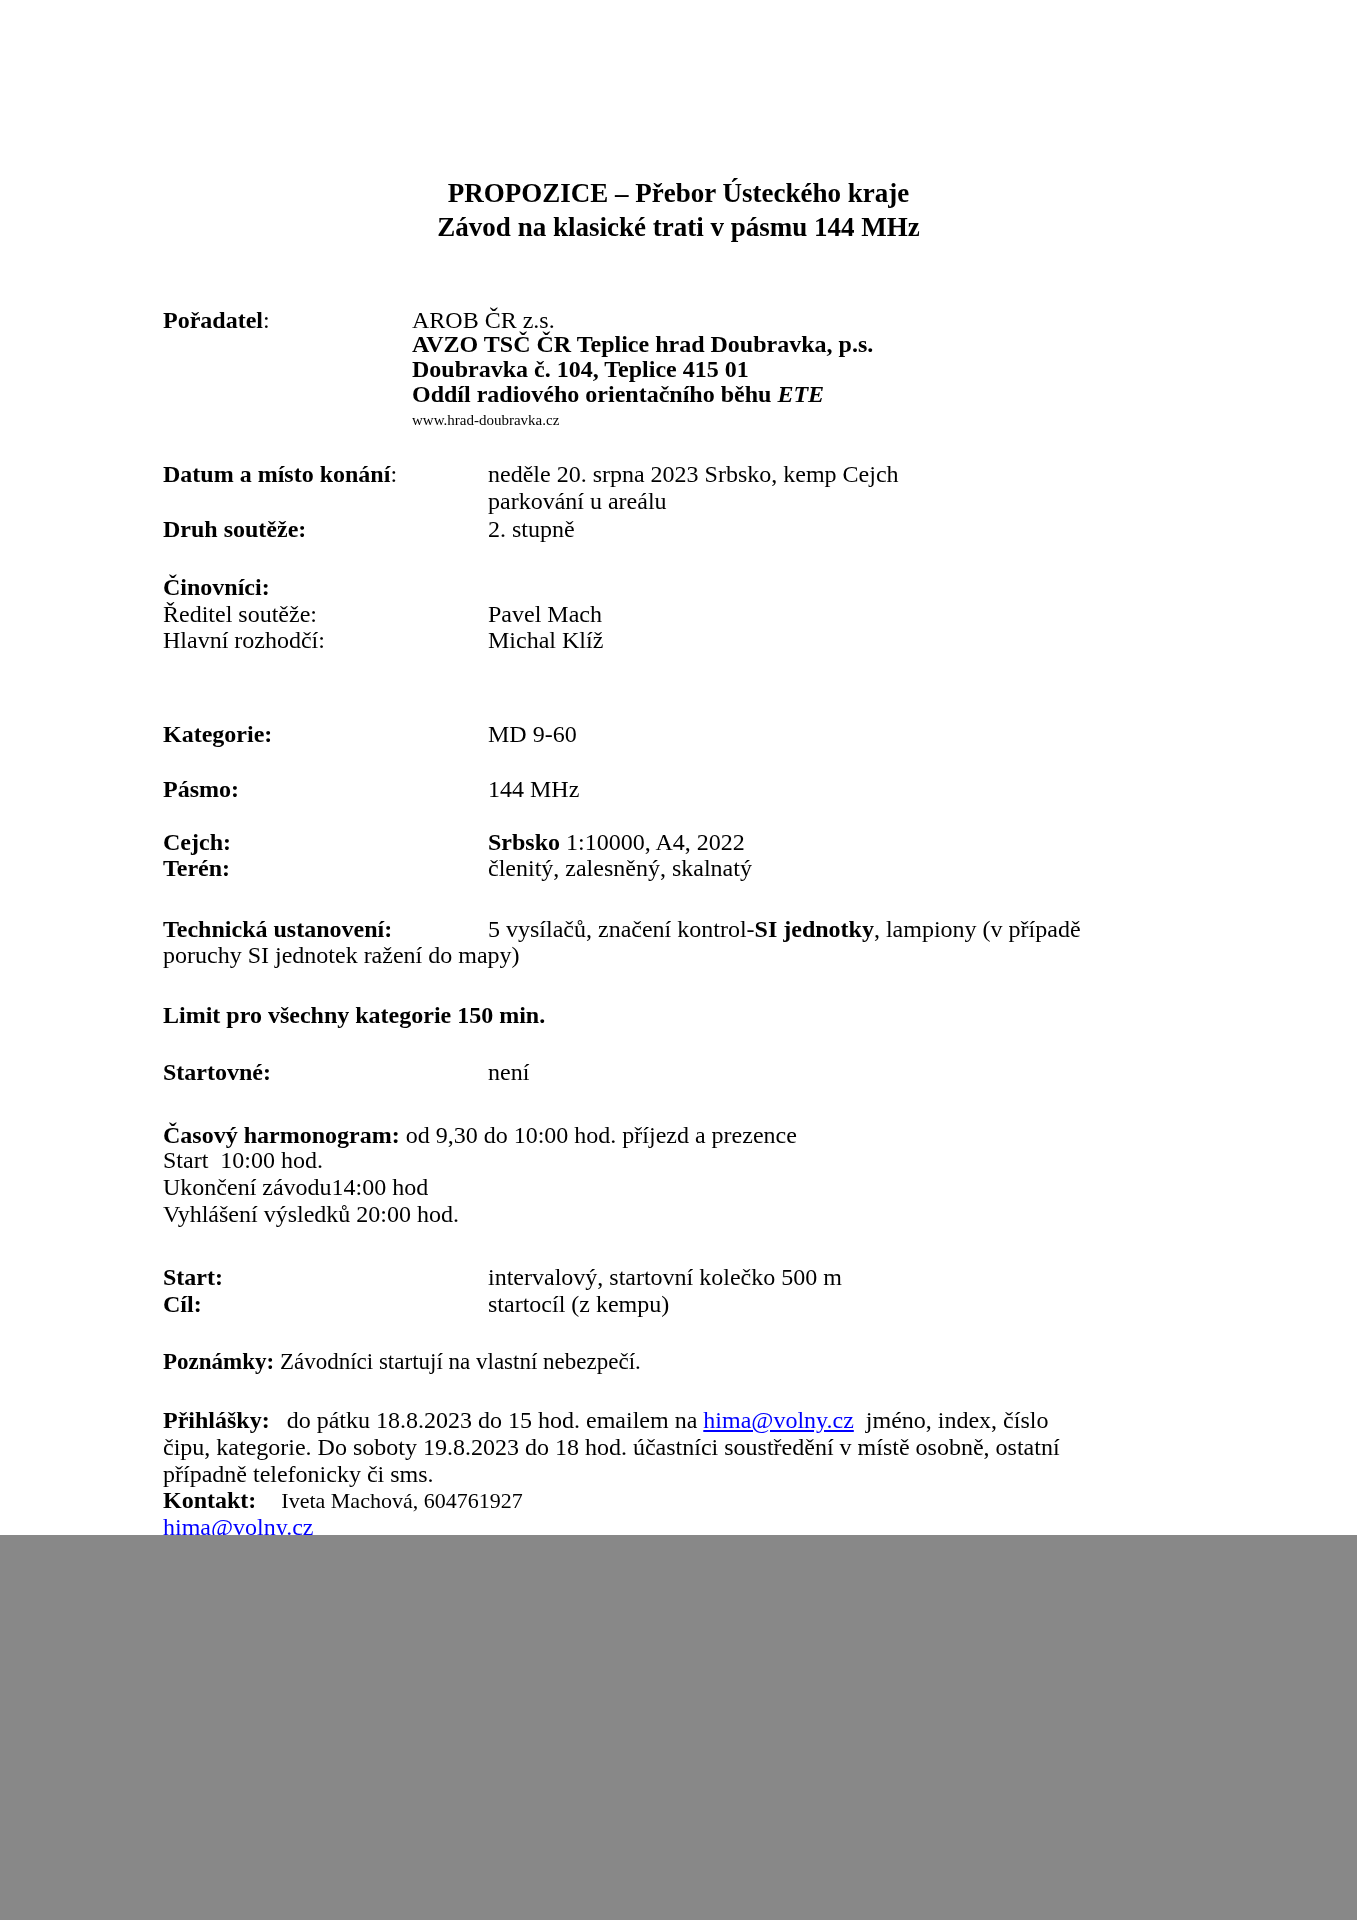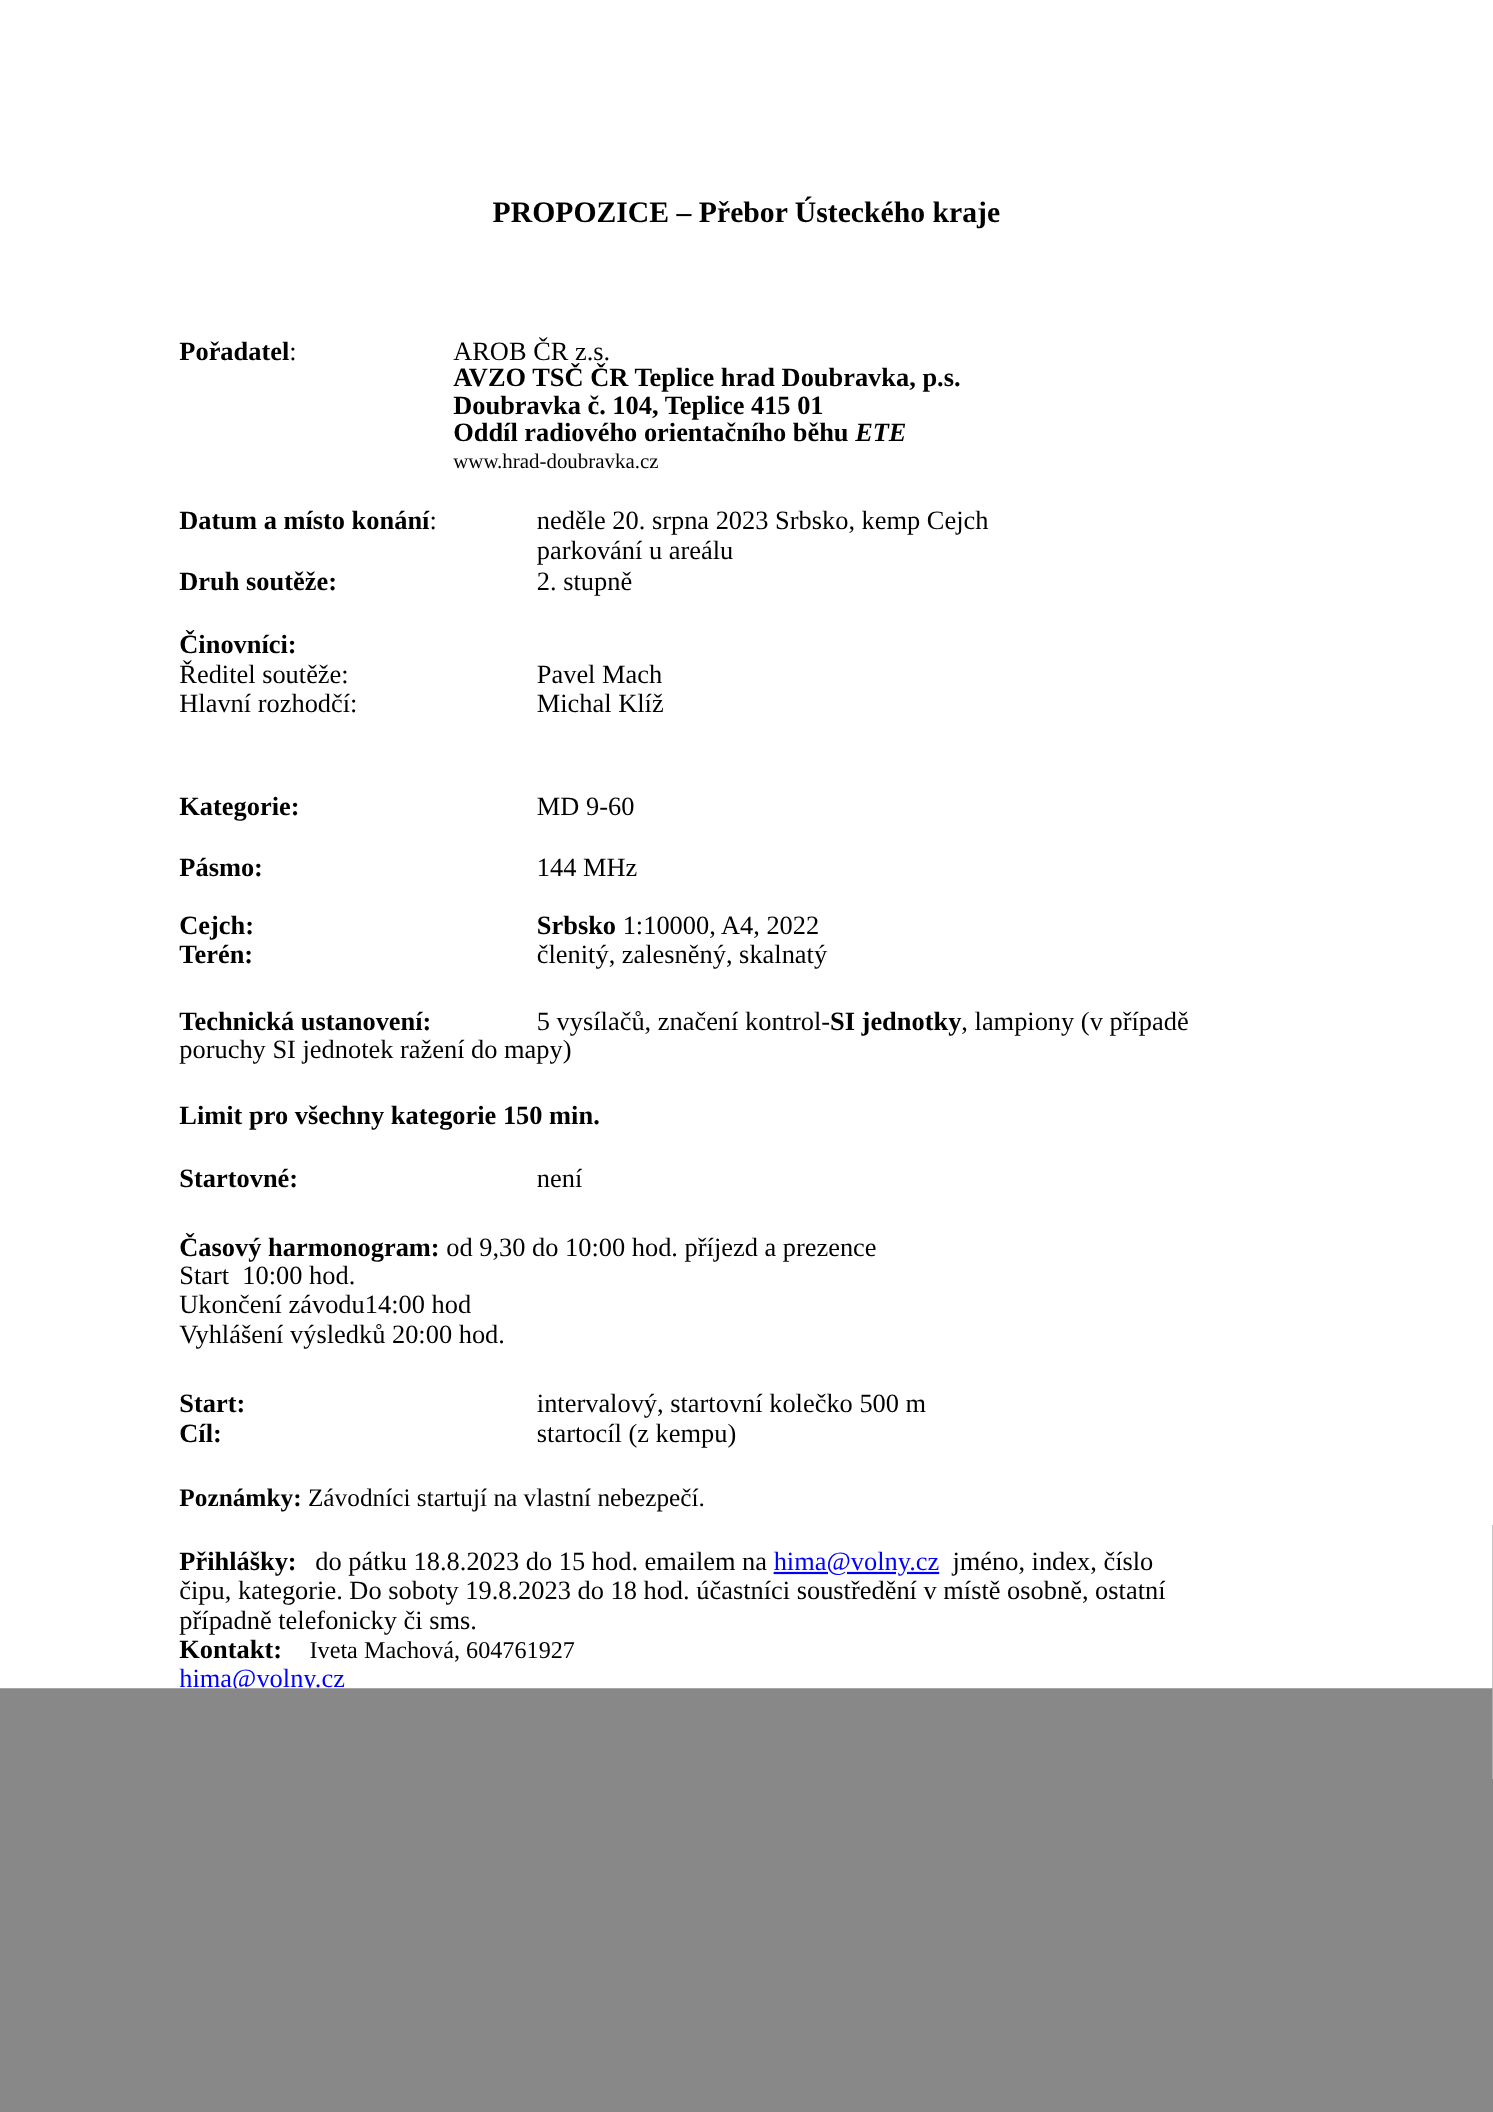--- a/index.html
+++ b/index.html
@@ -16,21 +16,21 @@
   .line {
     position: absolute;
     left: 163px;
     font-size: 24px;
     line-height: 27px;
     white-space: pre;
   }
   .b  { font-weight: bold; }
   .i  { font-style: italic; }
   .u  { }
-  .small  { font-size: 19px; line-height: 22px; }
+  .small  { font-size: 15px; line-height: 22px; }
   .small2 { font-size: 23px; line-height: 23px; }
   .small3 { font-size: 22px; line-height: 24px; }
   .lbl { display: inline-block; width: 325px; vertical-align: baseline; }
   .lbl-narrow { display: inline-block; width: 249px; vertical-align: baseline; }
   .indent { left: 412px; }
   .valcol { left: 488px; }
   .title-line {
     position: absolute;
     left: 0; width: 100%;
     text-align: center;
@@ -42,20 +42,21 @@
   a.email-link { color: #0000ff; text-decoration: underline; cursor: pointer; }
   .gap17 { display: inline-block; width: 17px; }
   .gap25 { display: inline-block; width: 25px; }
 </style>
 </head>
 <body>
 
 <div class="page">
 
   <div class="title-line" style="top:177px">PROPOZICE – Přebor Ústeckého kraje</div>
+  <div class="title-line" style="top:211px">Závod na klasické trati v pásmu 144 MHz</div>
 
   <div class="line" style="top:307px"><span class="lbl-narrow"><span class="b">Pořadatel</span><span>:</span></span><span>AROB ČR z.s.</span></div>
   <div class="line indent b" style="top:331px">AVZO TSČ ČR Teplice hrad Doubravka, p.s.</div>
   <div class="line indent b" style="top:356px">Doubravka č. 104, Teplice 415 01</div>
   <div class="line indent b" style="top:381px"><span>Oddíl radiového orientačního běhu </span><span class="i">ETE</span></div>
   <div class="line indent small" style="top:409px">www.hrad-doubravka.cz</div>
 
   <div class="line" style="top:461px"><span class="lbl"><span class="b">Datum a místo konání</span><span>:</span></span><span>neděle 20. srpna 2023 Srbsko, kemp Cejch</span></div>
   <div class="line valcol" style="top:488px">parkování u areálu</div>
   <div class="line" style="top:516px"><span class="lbl b">Druh soutěže:</span><span>2. stupně</span></div>

